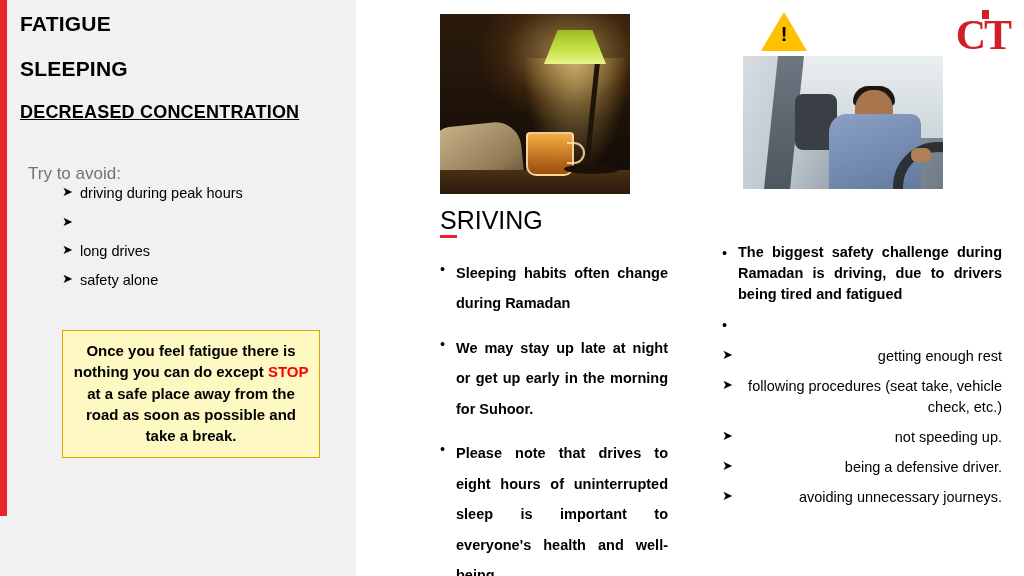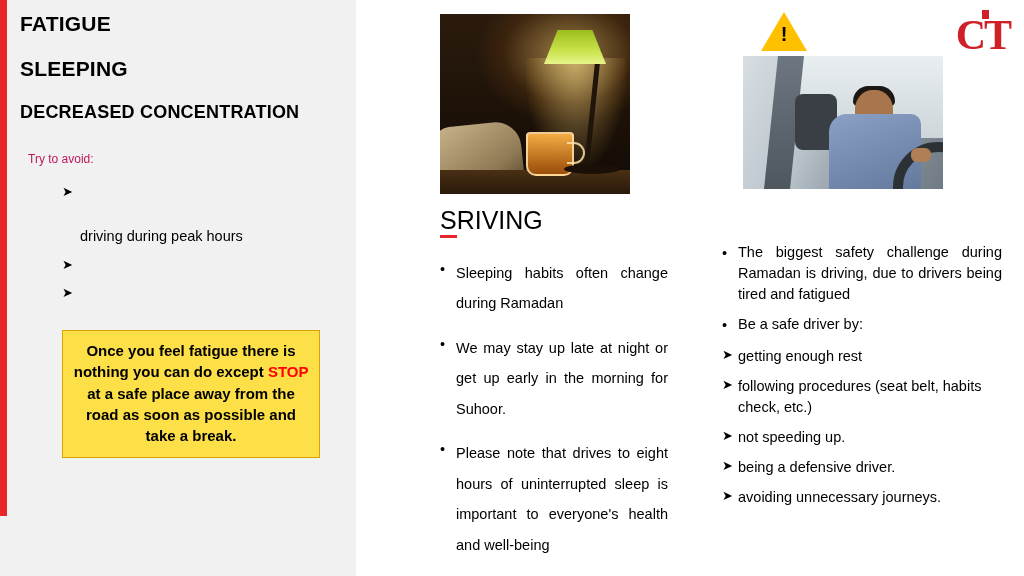--- a/index.html
+++ b/index.html
@@ -39,28 +39,28 @@
   }
   .headline {
     position: absolute;
     left: 20px;
     font-weight: bold;
     color: #000000;
     letter-spacing: 0.2px;
   }
   .headline.h1 { top: 12px;  font-size: 21px; }
   .headline.h2 { top: 57px;  font-size: 21px; }
-  .headline.h3 { top: 102px; font-size: 18px; }
+  .headline.h3 { top: 102px; font-size: 18px; text-decoration: underline; }
 
   .try-avoid {
     position: absolute;
     left: 28px;
-    top: 152px;
-    font-size: 12px;
-    color: #be185d;
+    top: 164px;
+    font-size: 17px;
+    color: #737373;
   }
 
   .avoid-list {
     position: absolute;
     left: 62px;
     top: 185px;
     width: 290px;
   }
   .avoid-item {
     display: flex;
@@ -69,28 +69,28 @@
     color: #000000;
     margin-bottom: 13px;
   }
   .avoid-item .arrow {
     width: 18px;
     flex: 0 0 18px;
     font-size: 13px;
     line-height: 1.15;
     color: #000000;
   }
-  .avoid-item .txt { line-height: 1.15; margin-top: 43px; }
+  .avoid-item .txt { line-height: 1.15; }
 
   .callout {
     position: absolute;
     left: 62px;
     top: 330px;
     width: 258px;
-    background: #fde047;
+    background: #fef9c3;
     border: 1px solid #d9a400;
     box-sizing: border-box;
     padding: 9px 10px 11px 10px;
     text-align: center;
     font-weight: bold;
     font-size: 15px;
     line-height: 1.42;
     color: #000000;
   }
   .callout .stop { color: #ff0000; }
@@ -300,38 +300,40 @@
   }
   .bullet .mark {
     flex: 0 0 16px;
     width: 16px;
     line-height: 1.55;
   }
   .bullet .txt {
     flex: 1;
     line-height: 1.55;
     text-align: justify;
+    font-weight: bold;
   }
   .col-a .bullet .txt { line-height: 2.1; }
   .col-b .bullet.tight { margin-bottom: 9px; }
   .col-b .bullet.tight .txt { line-height: 1.45; }
   .col-b .sub {
     display: flex;
     align-items: flex-start;
     margin-bottom: 9px;
   }
   .col-b .sub .mark {
     flex: 0 0 16px;
     width: 16px;
     font-size: 13px;
     line-height: 1.45;
   }
   .col-b .sub .txt {
     flex: 1;
     line-height: 1.45;
+    text-align: right;
   }
 </style>
 </head>
 <body>
 
 <div class="slide">
 
   <div class="left-panel">
     <div class="red-bar"></div>
 
@@ -415,30 +417,29 @@
     </div>
   </div>
 
   <div class="body-col col-b">
     <div class="bullet tight">
       <span class="mark">•</span>
       <span class="txt">The biggest safety challenge during Ramadan is driving, due to drivers being tired and fatigued</span>
     </div>
     <div class="bullet tight">
       <span class="mark">•</span>
-      <span class="txt">Be a safe driver by:</span>
     </div>
 
     <div class="sub">
       <span class="mark">➤</span>
       <span class="txt">getting enough rest</span>
     </div>
     <div class="sub">
       <span class="mark">➤</span>
-      <span class="txt">following procedures (seat belt, habits check, etc.)</span>
+      <span class="txt">following procedures (seat take, vehicle check, etc.)</span>
     </div>
     <div class="sub">
       <span class="mark">➤</span>
       <span class="txt">not speeding up.</span>
     </div>
     <div class="sub">
       <span class="mark">➤</span>
       <span class="txt">being a defensive driver.</span>
     </div>
     <div class="sub">

